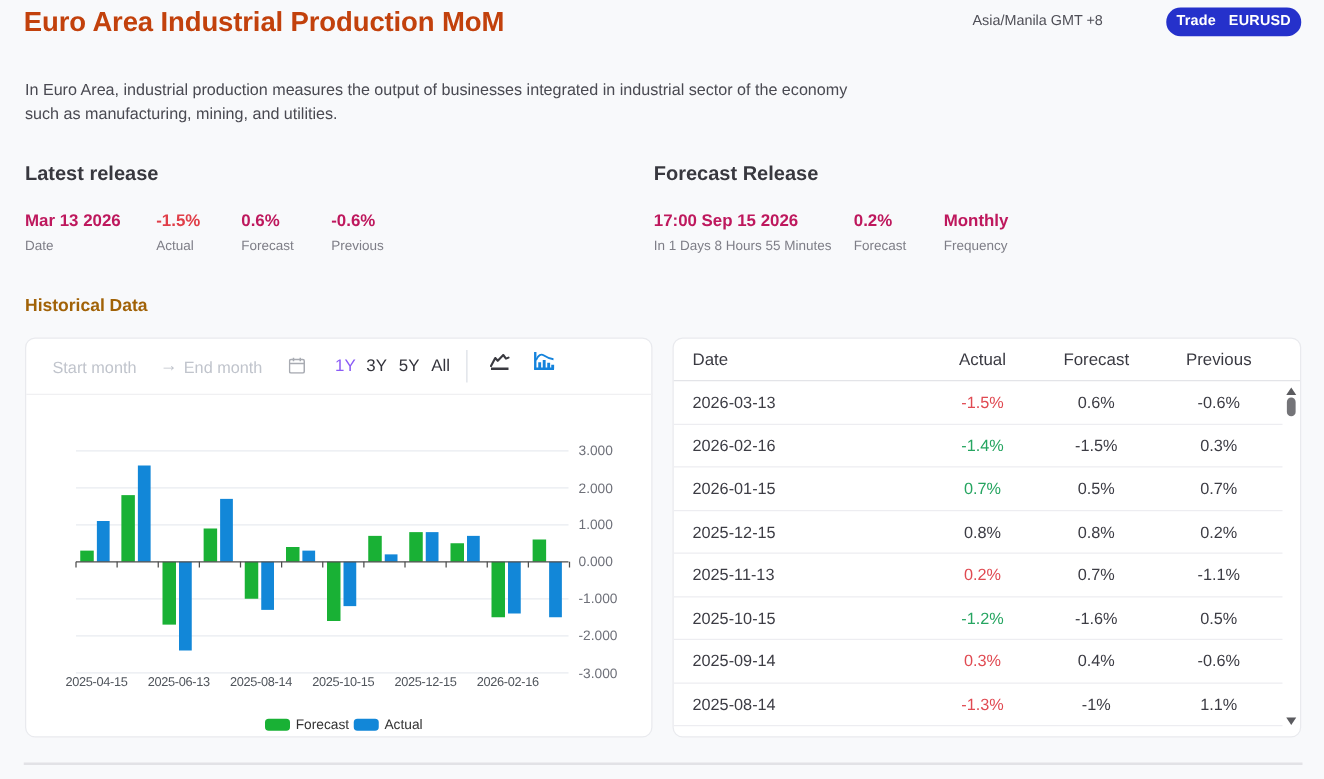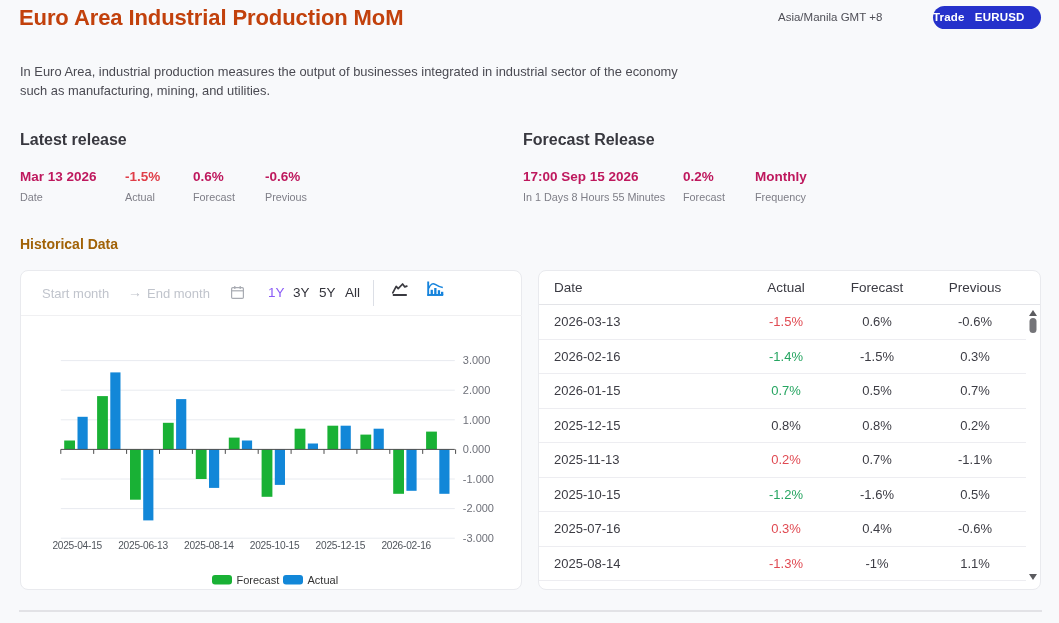--- a/index.html
+++ b/index.html
@@ -1,19 +1,19 @@
 <!DOCTYPE html>
 <html><head><meta charset="utf-8">
 <style>
 *{margin:0;padding:0;box-sizing:border-box}
 html,body{width:1059px;height:623px;background:#f8f9fb;font-family:"Liberation Sans",sans-serif;overflow:hidden}
 .abs{position:absolute}
 .title{left:19px;top:5px;font-size:22px;font-weight:700;color:#c2410c;letter-spacing:-.1px}
 .tz{left:778px;top:11px;font-size:11.5px;color:#4f4f57}
-.tradebtn{left:933px;top:6px;width:108px;height:23px;background:#2531cb;border-radius:12px;color:#fff;font-size:11.5px;font-weight:700;text-align:left;line-height:23px;letter-spacing:.2px}
+.tradebtn{left:933px;top:6px;width:108px;height:23px;background:#2531cb;border-radius:12px;color:#fff;font-size:11.5px;font-weight:700;text-align:center;line-height:23px;letter-spacing:.2px}
 .desc{left:20px;top:63px;width:900px;font-size:12.9px;color:#4a4a52;line-height:18.5px}
 .h2{font-size:16px;font-weight:700;color:#38383f}
 .val{font-size:13.5px;font-weight:700;color:#be185d}
 .val.red{color:#e03e48}
 .lab{font-size:10.8px;color:#7e7e87}
 .h3{font-size:14px;font-weight:700;color:#a16207}
 .card{background:#fff;border:1px solid #e9eaee;border-radius:8px}
 .r{color:#e04a52} .g{color:#26a561} 
 .toolbar-sep{left:20.5px;top:315px;width:501px;height:1px;background:#f0f0f2}
 .ph{font-size:13px;color:#c0c4cc}
@@ -185,21 +185,21 @@
     <span class="c-fc">0.7%</span>
     <span class="c-pv">-1.1%</span>
   </div>
 <div class="trow" style="top:477.5px">
     <span class="c-date">2025-10-15</span>
     <span class="c-act g">-1.2%</span>
     <span class="c-fc">-1.6%</span>
     <span class="c-pv">0.5%</span>
   </div>
 <div class="trow" style="top:512.0px">
-    <span class="c-date">2025-07-16</span>
+    <span class="c-date">2025-09-14</span>
     <span class="c-act r">0.3%</span>
     <span class="c-fc">0.4%</span>
     <span class="c-pv">-0.6%</span>
   </div>
 <div class="trow" style="top:546.5px">
     <span class="c-date">2025-08-14</span>
     <span class="c-act r">-1.3%</span>
     <span class="c-fc">-1%</span>
     <span class="c-pv">1.1%</span>
   </div>

